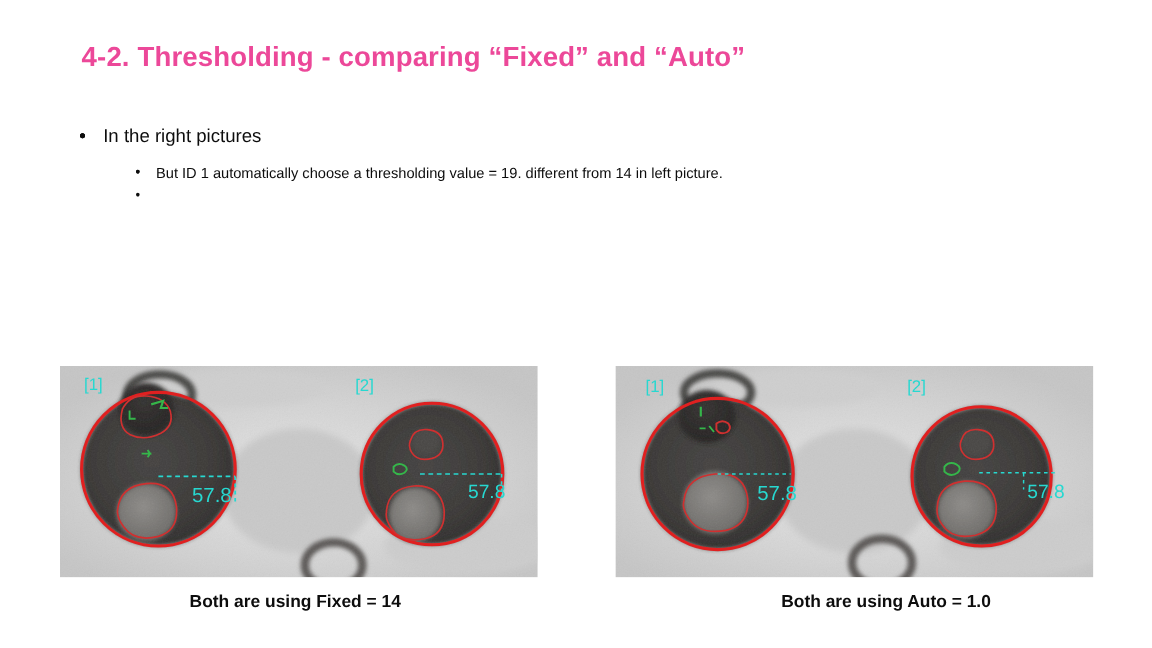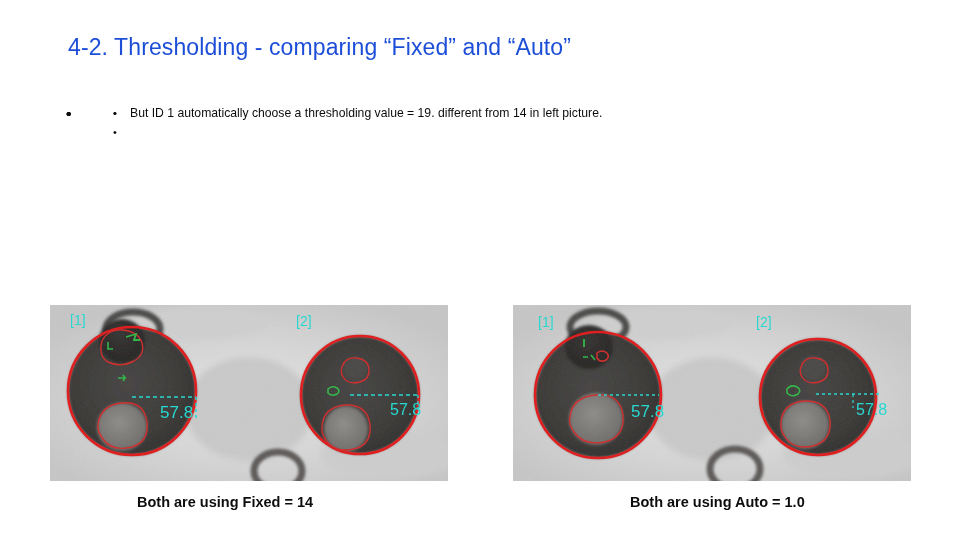--- a/index.html
+++ b/index.html
@@ -15,23 +15,23 @@
     overflow: hidden;
     position: relative;
   }
 
   
   .slide-title {
     position: absolute;
     left: 68px;
     top: 34px;
     font-size: 23px;
-    font-weight: 400;
+    font-weight: 700;
     letter-spacing: 0.1px;
-    color: #1d4ed8;
+    color: #ec4899;
     white-space: nowrap;
   }
 
   
   .bullets {
     position: absolute;
     left: 62px;
     top: 98px;
     width: 760px;
   }
@@ -90,20 +90,21 @@
   }
 
   
   .caption {
     position: absolute;
     top: 494px;
     font-size: 14.5px;
     font-weight: 700;
     color: #0d0d0d;
     white-space: nowrap;
+    margin-left: 21px;
   }
   #caption-left  { left: 137px; }
   #caption-right { left: 630px; }
 </style>
 </head>
 <body>
 
 <div class="slide-title">4-2. Thresholding  - comparing “Fixed” and “Auto”</div>
 
 <div class="bullets">
@@ -111,20 +112,21 @@
   <div class="bullet-l1">
     <span class="dot">•</span>
   </div>
 
   <div class="bullet-l1">
     <span class="dot">•</span>
   </div>
 
   <div class="bullet-l1">
     <span class="dot">•</span>
+    <span>In the right pictures</span>
   </div>
 
   <div class="sublist">
     <div class="bullet-l2">
       <span class="dot">•</span>
     </div>
     <div class="bullet-l2">
       <span class="dot">•</span>
       <span>But ID 1 automatically choose a thresholding value = 19. different from 14 in left picture.</span>
     </div>

